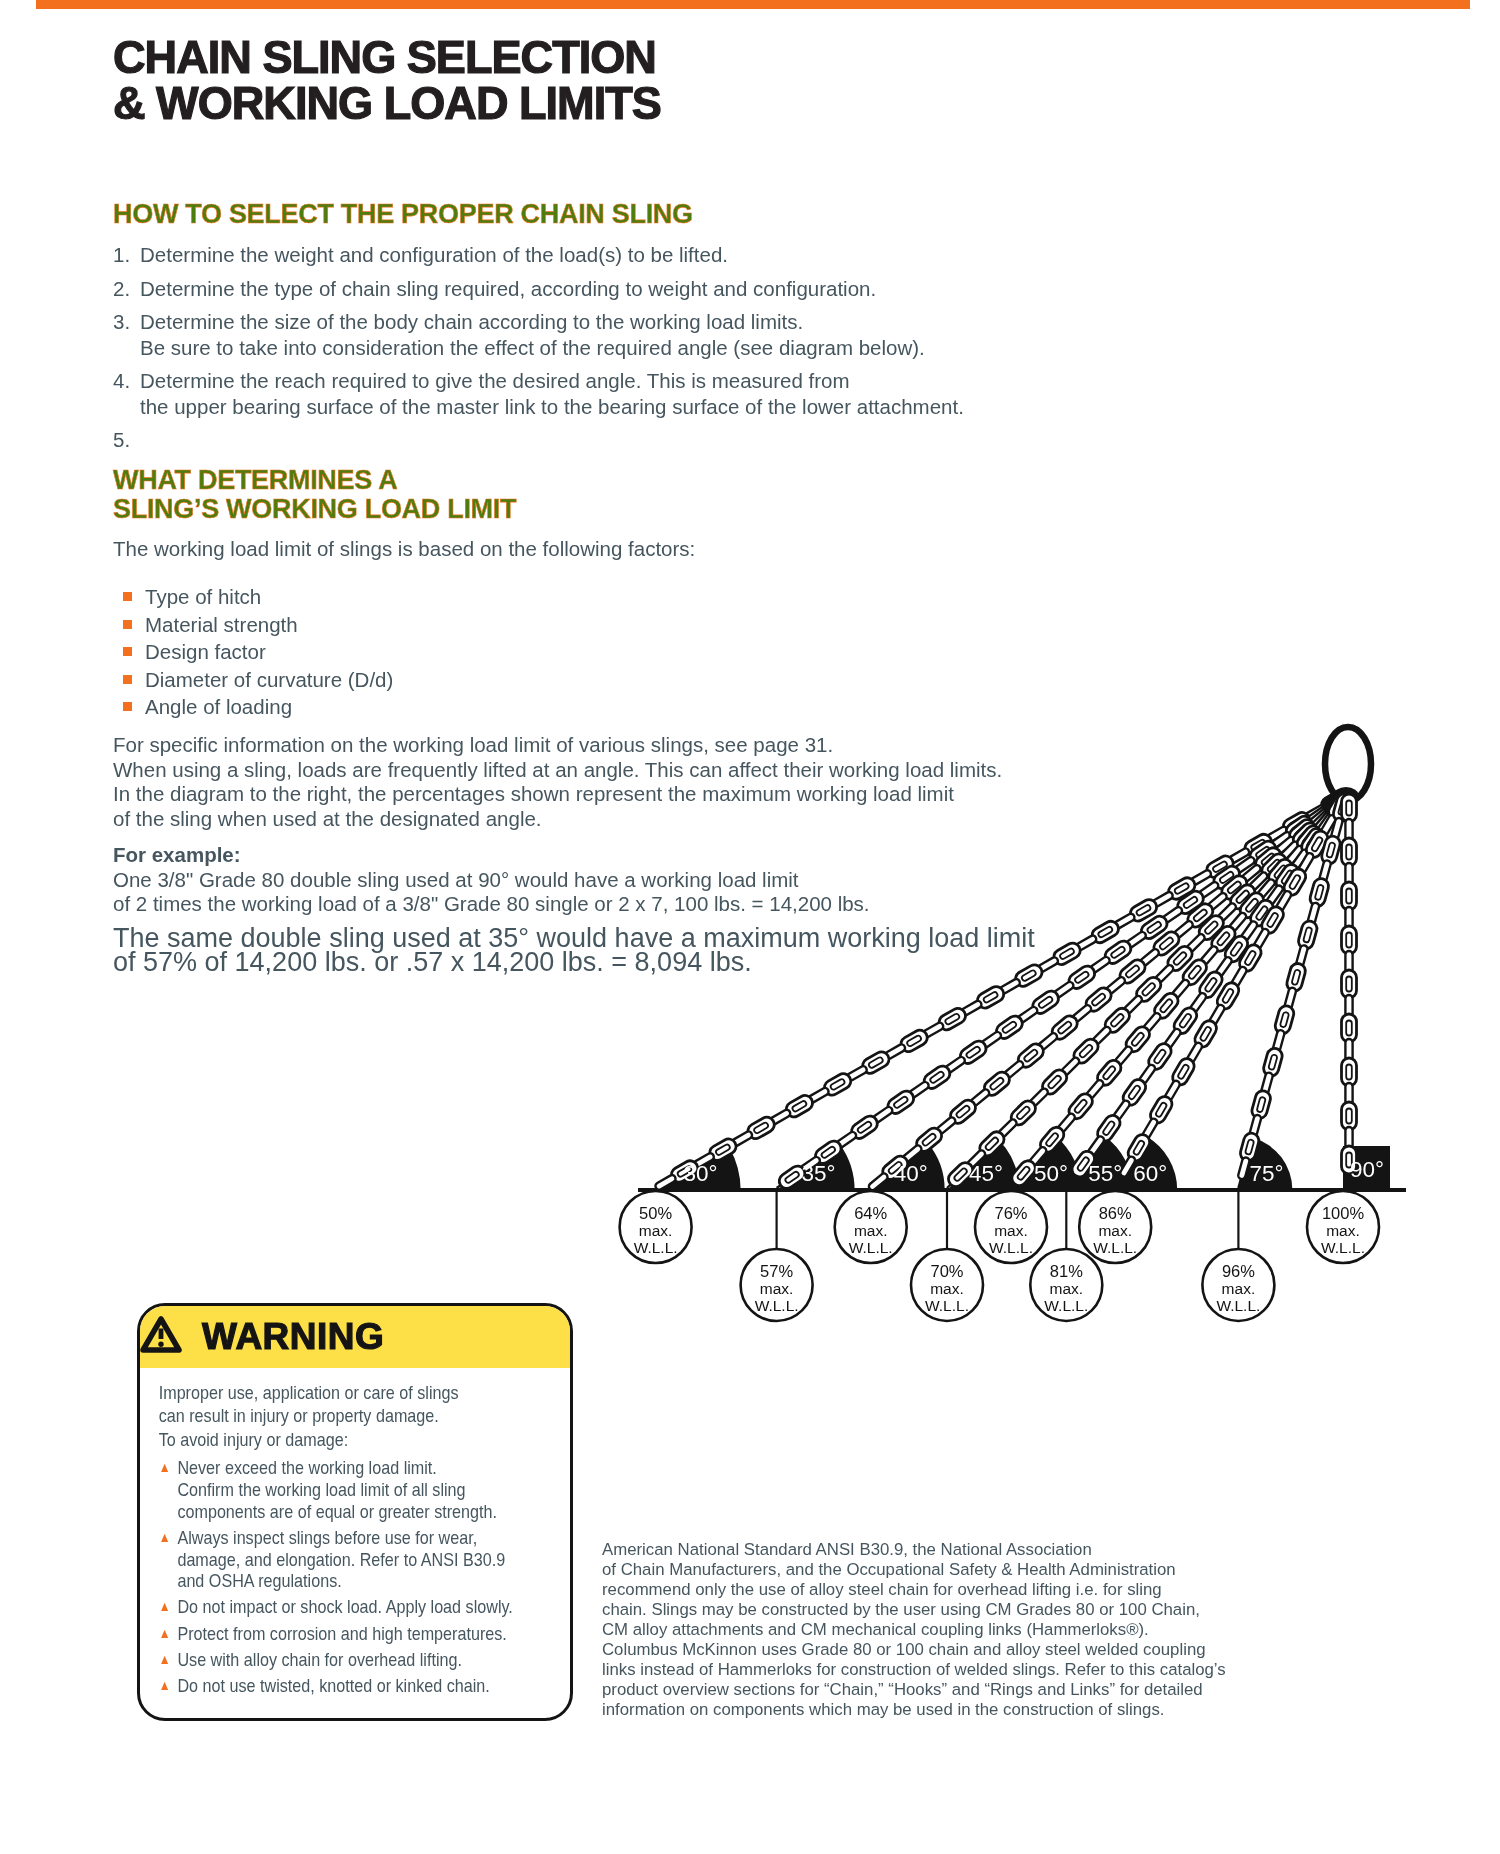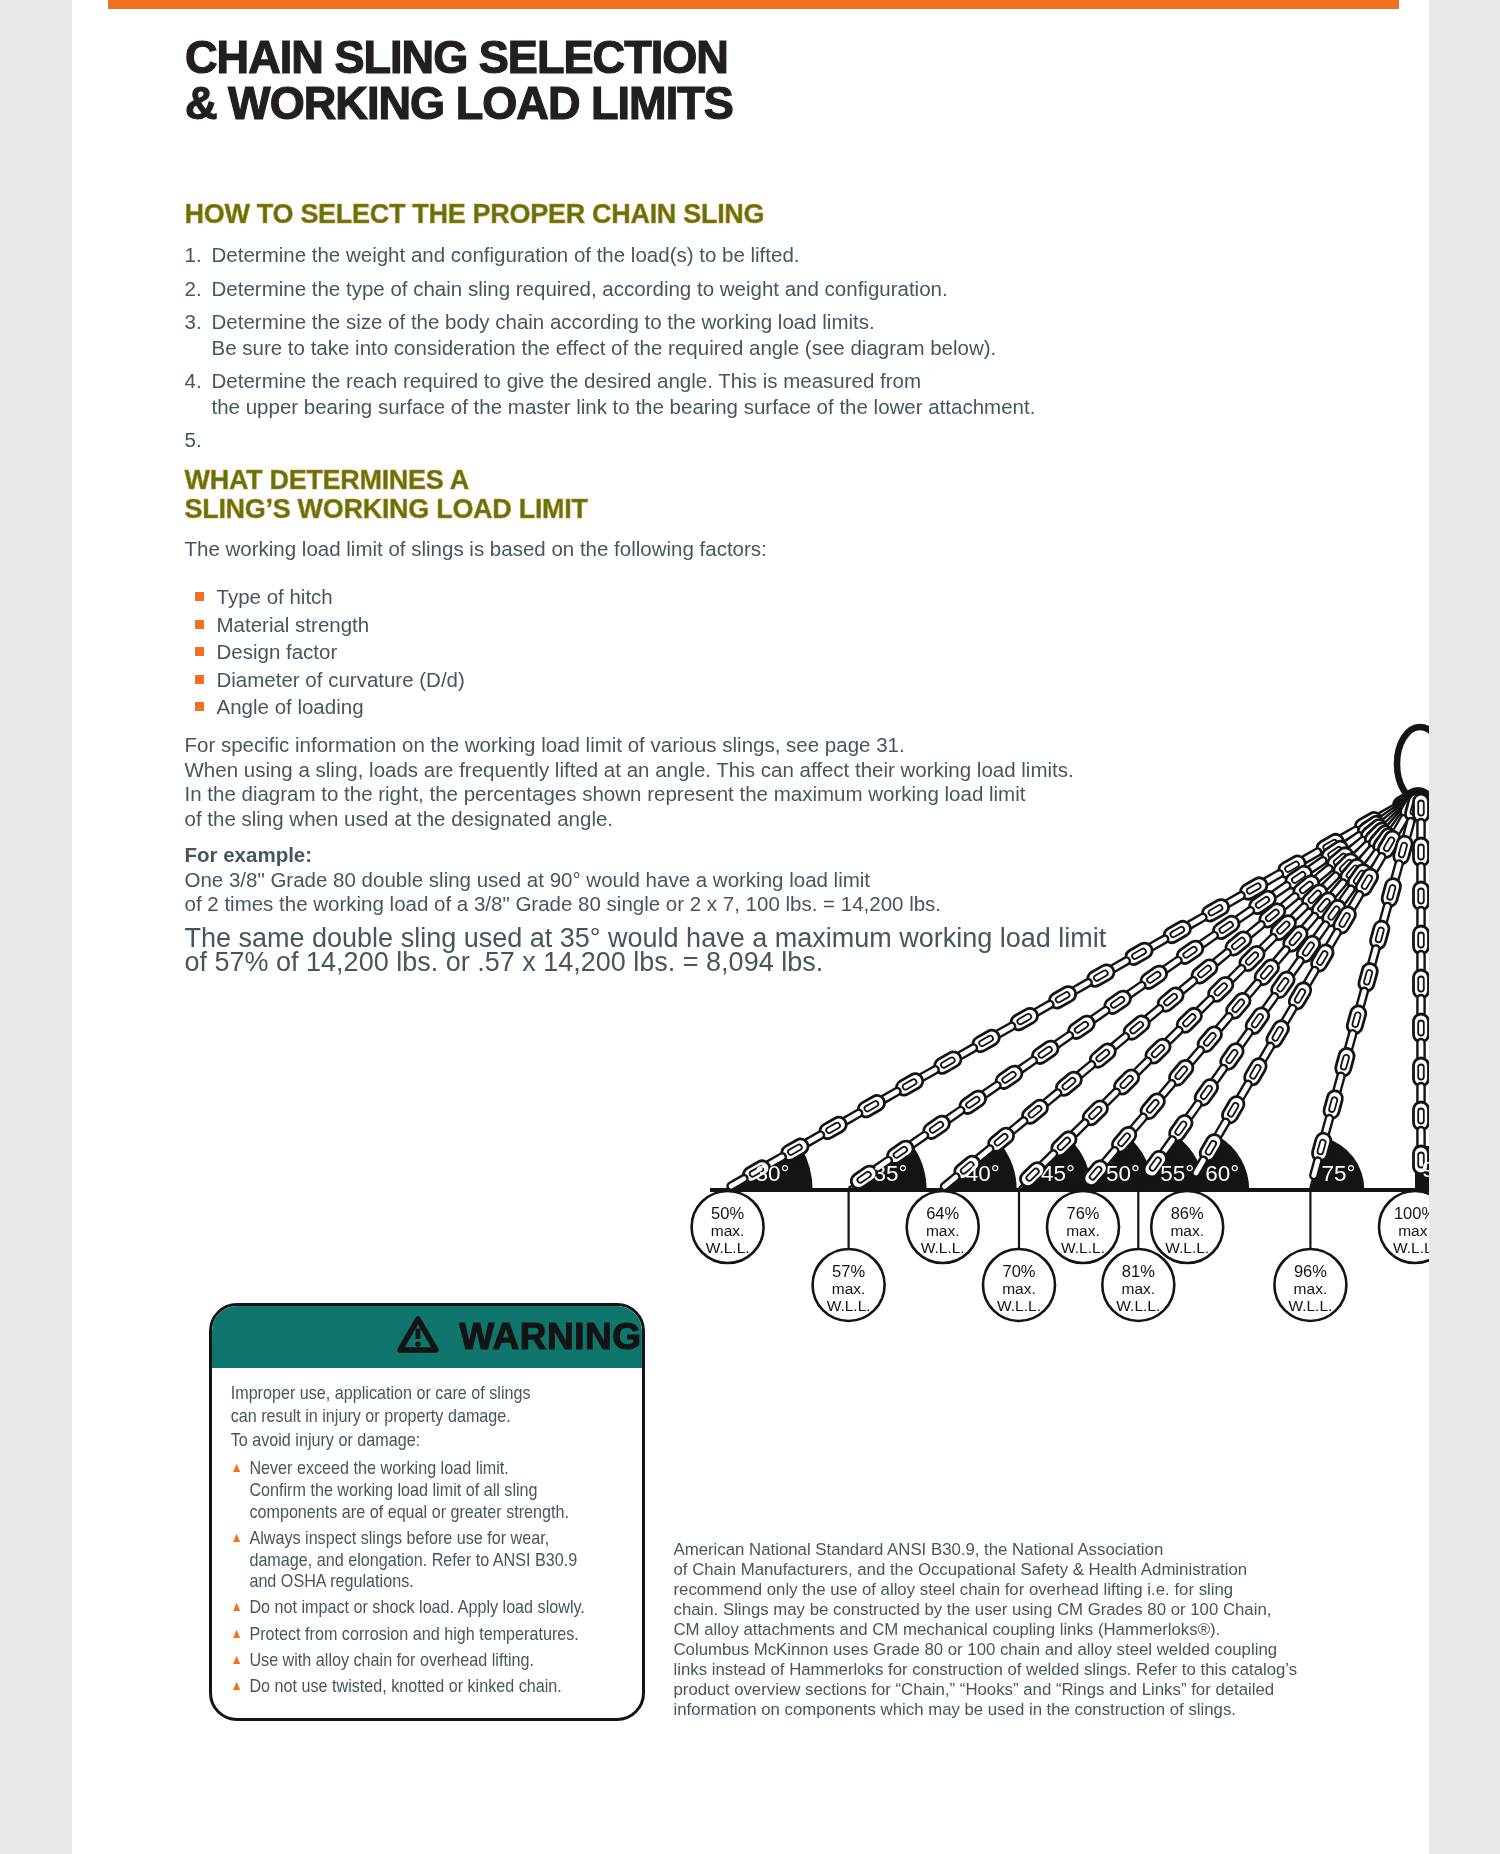--- a/index.html
+++ b/index.html
@@ -1,17 +1,17 @@
 <!DOCTYPE html>
 <html><head>
 <meta charset="utf-8">
 <style>
   html,body{margin:0;padding:0;background:#e8e8e8;}
   .page{
-    position:relative;width:1357px;height:1854px;background:#ffffff;
+    position:relative;width:1500px;height:1854px;background:#ffffff;
     font-family:"Liberation Sans","DejaVu Sans",sans-serif;color:#46565F;
     overflow:hidden;margin:0 auto;
   }
   .top-bar{position:absolute;left:36px;right:30px;top:0;height:9px;background:#F3701E;}
 
   .col-main{position:absolute;left:113px;top:34px;width:1020px;}
   .title{
     font-size:46px;line-height:46px;font-weight:bold;color:#231F20;
     letter-spacing:-1px;-webkit-text-stroke:1.2px #231F20;
     transform:scaleX(.98);transform-origin:0 0;
@@ -40,21 +40,21 @@
   .example .lbl{display:block;font-weight:bold;}
   .example .lines{display:block;white-space:pre-line;}
   .example2{margin-top:10px;font-size:27px;line-height:24.3px;white-space:pre-line;}
 
   .diagram-svg{position:absolute;left:0;top:0;width:1500px;height:1854px;}
 
   .warning{
     position:absolute;left:137px;top:1303px;width:430px;height:412px;
     border:3.5px solid #141414;border-radius:28px;background:#fff;overflow:hidden;
   }
-  .warn-band{height:62px;background:#0f766e;display:flex;align-items:center;justify-content:flex-end;gap:20px;}
+  .warn-band{height:62px;background:#fde047;display:flex;align-items:center;justify-content:flex-start;gap:20px;}
   .warn-title{font-size:37px;font-weight:bold;color:#141414;letter-spacing:.5px;-webkit-text-stroke:1.2px #141414;}
   .warn-body{width:486px;transform:scaleX(.85);transform-origin:left top;padding:13px 8px 0 22px;color:#46565F;}
   .warn-intro{font-size:19px;line-height:23.4px;white-space:pre-line;}
   .warn-items{margin-top:6px;}
   .warn-item{display:flex;font-size:19px;line-height:21.7px;margin-bottom:4.5px;}
   .warn-item .tri{flex:none;width:22px;color:#F3701E;font-size:14px;line-height:21.7px;}
   .warn-item .w-lines{white-space:pre-line;}
 
   .footer-note{
     position:absolute;left:602px;top:1540px;width:690px;

